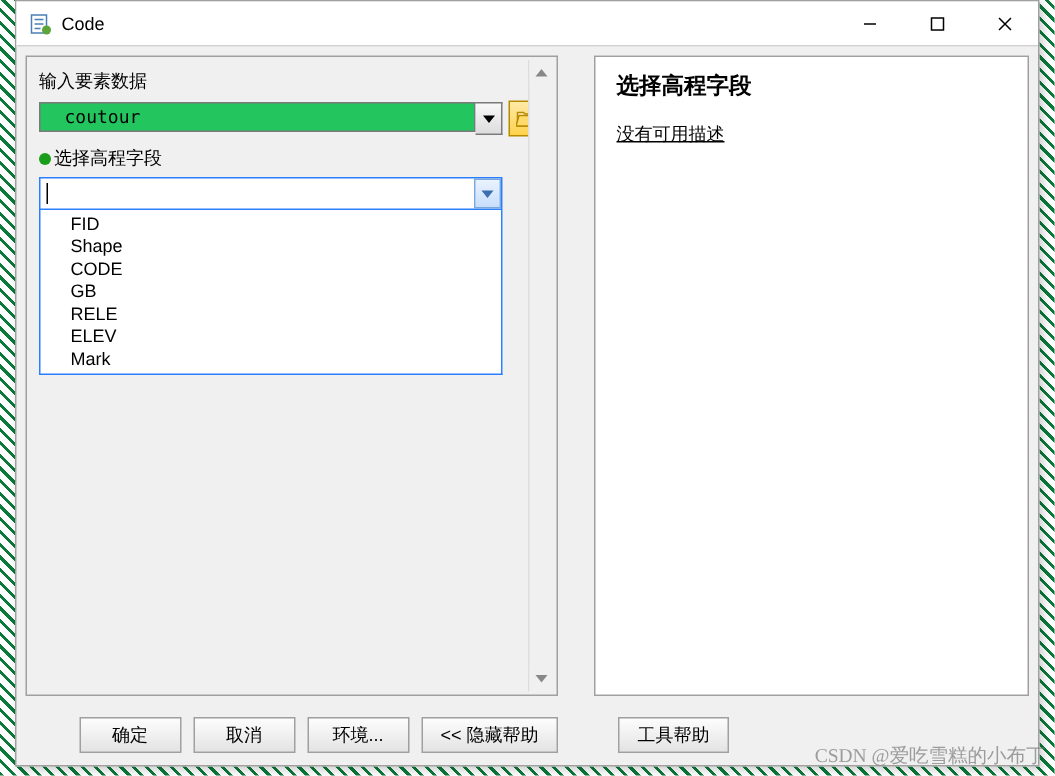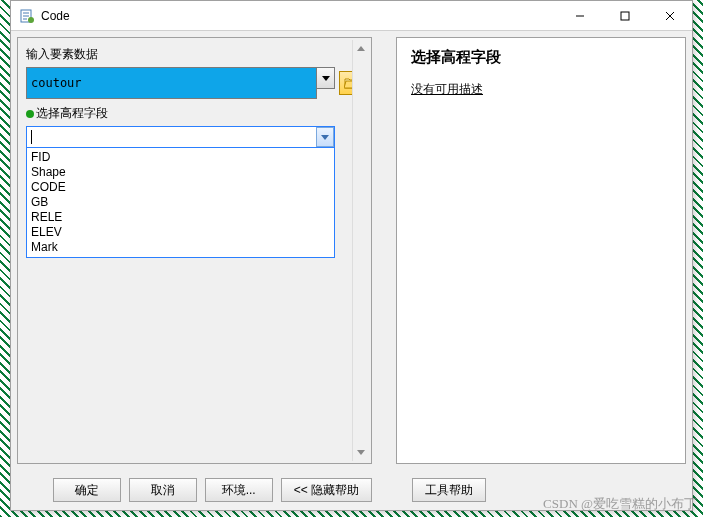--- a/index.html
+++ b/index.html
@@ -9,32 +9,32 @@
   .title-icon { width: 16px; height: 16px; margin-right: 6px; }
   .title-text { font-size: 12px; flex: 1; }
   .win-controls { display: flex; height: 100%; }
   .win-btn { width: 45px; display: flex; align-items: center; justify-content: center; font-size: 10px; cursor: default; }
   .content { display: flex; height: calc(100% - 30px - 40px); padding: 6px; gap: 24px; }
   .left-panel, .right-panel { border: 1px solid #a0a0a0; background: #f0f0f0; }
   .left-panel { flex: 1; padding: 8px; position: relative; }
   .right-panel { width: 290px; padding: 10px 14px; background: #fff; }
   .field-label { font-size: 12px; margin-bottom: 4px; }
   .input-row { display: flex; align-items: center; gap: 4px; margin-bottom: 6px; }
-  .text-input { flex: 1; height: 32px; border: 1px solid #7a7a7a; background: #0ea5e9; font-size: 12px; padding: 0 4px; font-family: SimSun, monospace; }
+  .text-input { flex: 1; height: 20px; border: 1px solid #7a7a7a; background: #22c55e; font-size: 12px; padding: 0 16px; font-family: SimSun, monospace; }
   .combo-btn { width: 18px; height: 22px; border: 1px solid #7a7a7a; border-left: none; background: linear-gradient(#f8f8f8, #ddd); display: flex; align-items: center; justify-content: center; }
   .combo-btn::after { content: ''; border-left: 4px solid transparent; border-right: 4px solid transparent; border-top: 5px solid #000; }
   .folder-btn { width: 24px; height: 24px; border: 1px solid #b88a00; background: linear-gradient(#ffe9a8, #ffd24d); display: flex; align-items: center; justify-content: center; }
   .marker { display: inline-block; width: 8px; height: 8px; background: #1a9e1a; border-radius: 50%; margin-right: 2px; vertical-align: middle; }
   .combo-wrap { position: relative; }
   .combo-input { width: 100%; height: 22px; border: 1.5px solid #2a7fff; background: #fff; display: flex; align-items: center; padding-left: 4px; }
   .caret { width: 1px; height: 14px; background: #000; }
   .combo-arrow { position: absolute; right: 1px; top: 1px; width: 18px; height: 20px; background: linear-gradient(#eaf3ff, #c8defb); border: 1px solid #7aa8de; display: flex; align-items: center; justify-content: center; }
   .combo-arrow::after { content: ''; border-left: 4px solid transparent; border-right: 4px solid transparent; border-top: 5px solid #3b6fb0; }
   .dropdown-list { position: absolute; left: 0; top: 22px; width: 100%; background: #fff; border: 1.5px solid #2a7fff; border-top: none; z-index: 10; font-family: SimSun, monospace; font-size: 12px; padding: 2px 0; }
-  .dropdown-list div { padding: 0 4px; line-height: 15px; }
+  .dropdown-list div { padding: 0 20px; line-height: 15px; }
   .right-title { font-size: 15px; font-weight: bold; margin-bottom: 14px; }
   .right-body { font-size: 12px; text-decoration: underline; }
   .bottom-bar { height: 40px; display: flex; align-items: center; padding: 0 8px; gap: 8px; }
   .btn { height: 24px; border: 1px solid #a0a0a0; background: linear-gradient(#fdfdfd, #e3e3e3); font-size: 12px; padding: 0 12px; min-width: 68px; cursor: default; }
   .spacer { flex: 1; }
   .scrollbar-v { position: absolute; right: 2px; top: 2px; bottom: 2px; width: 17px; background: #f0f0f0; border-left: 1px solid #ddd; }
   .sb-btn { height: 17px; background: #f0f0f0; display: flex; align-items: center; justify-content: center; }
   .sb-btn::after { content: ''; border-left: 4px solid transparent; border-right: 4px solid transparent; }
   .sb-btn.up::after { border-bottom: 5px solid #888; }
   .sb-btn.down { position: absolute; bottom: 0; width: 100%; }

